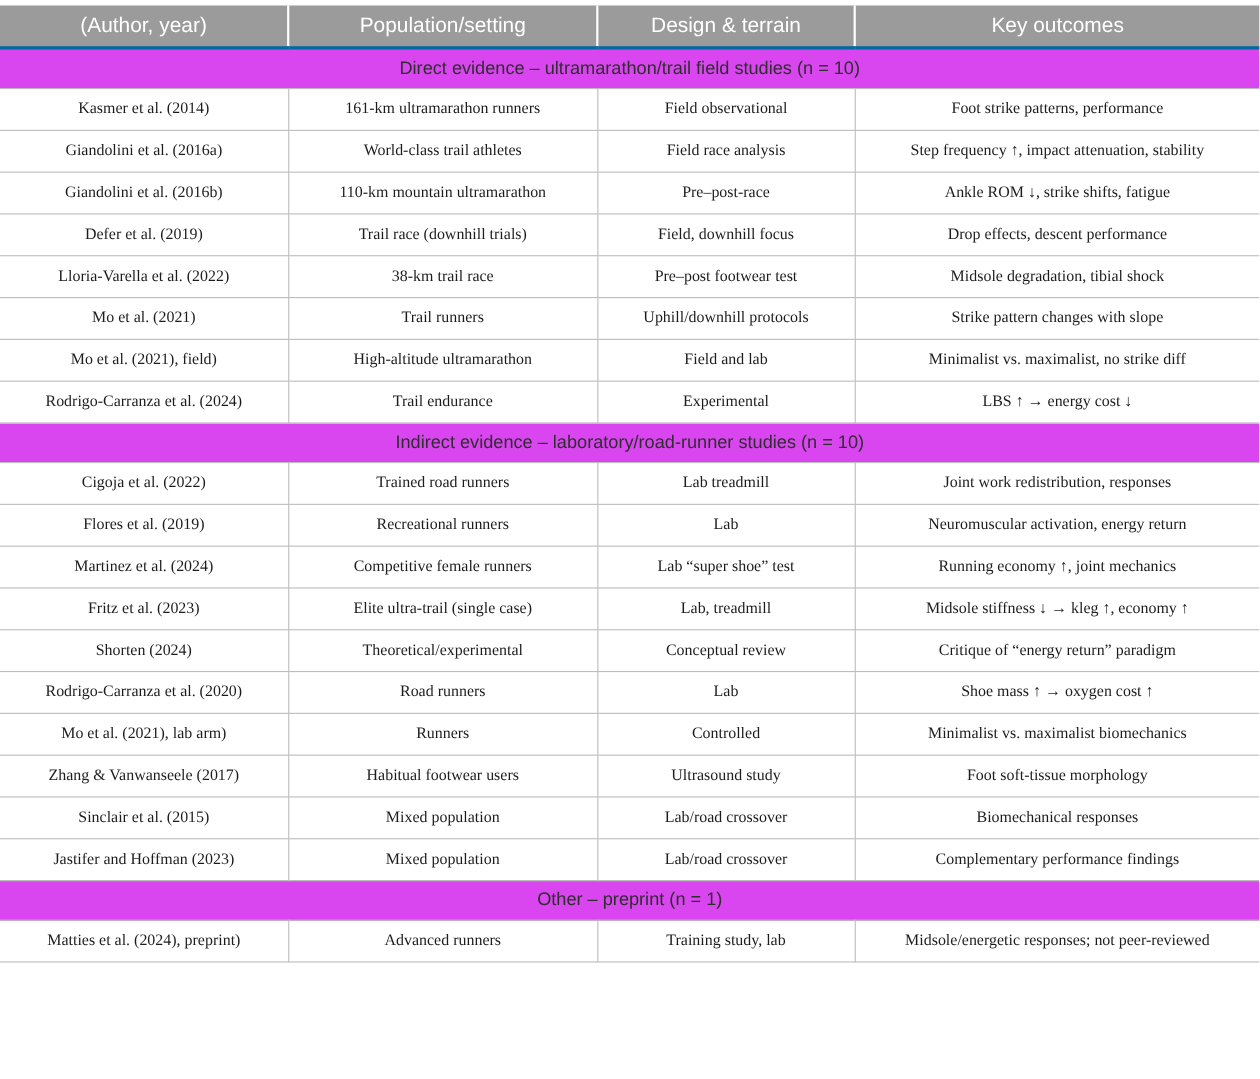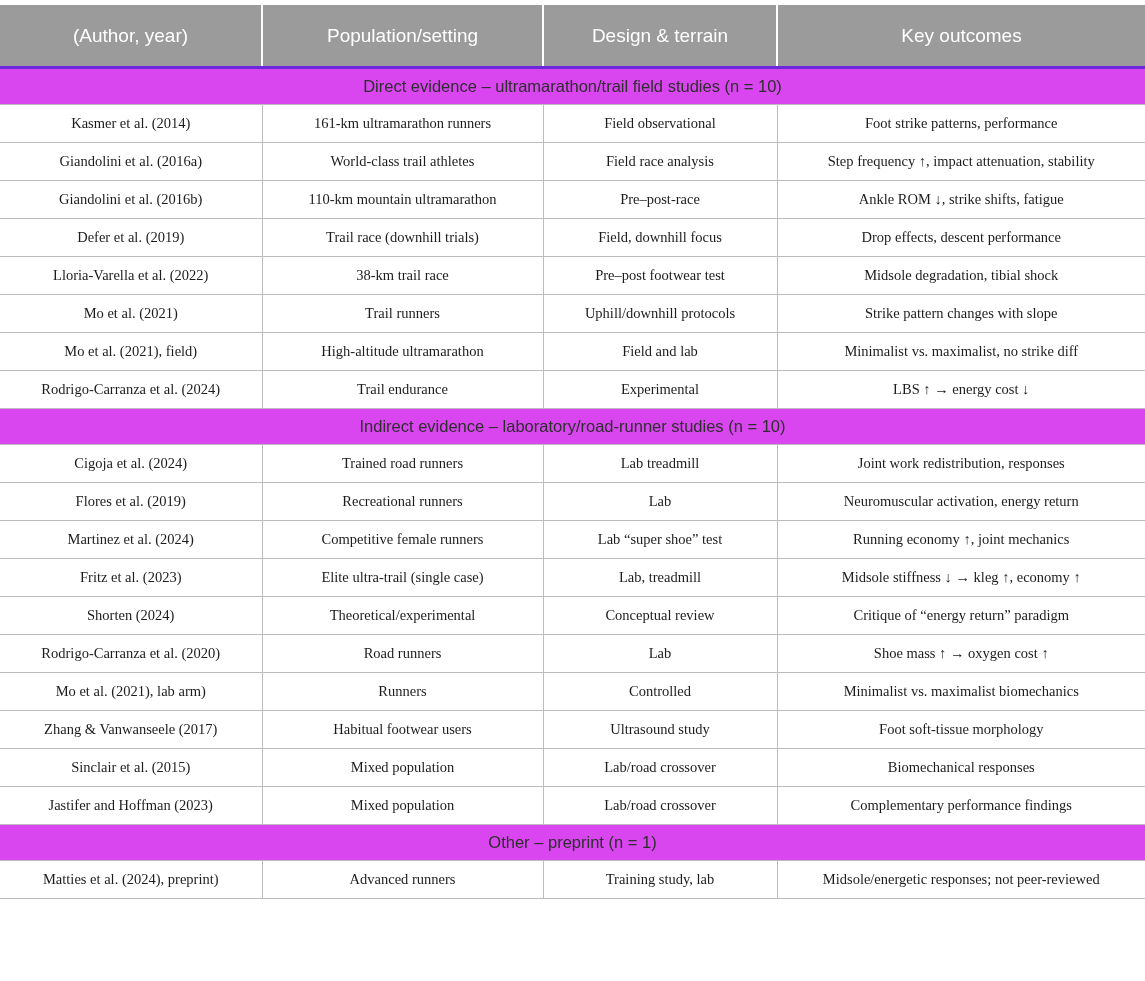--- a/index.html
+++ b/index.html
@@ -28,24 +28,24 @@
   thead th {
     background: #9b9b9b;
     color: #ffffff;
     font-family: "Liberation Sans", sans-serif;
     font-size: 19px;
     font-weight: 400;
     height: 37px;
     text-align: center;
     vertical-align: middle;
     border-left: 2px solid #ffffff;
-    border-bottom: 3px solid #6d28d9;
+    border-bottom: 3px solid #0369a1;
     border-top: none;
     border-right: none;
-    padding: 12px 4px;
+    padding: 0 4px;
   }
   thead th:first-child { border-left: none; }
 
   td.section-cell {
     background: #d946ef;
     color: #2e2e2e;
     font-family: "Liberation Sans", sans-serif;
     font-size: 16.5px;
     font-weight: 400;
     text-align: center;
@@ -145,21 +145,21 @@
         <tr class="data-row">
           <td class="data-cell">Rodrigo-Carranza et al. (2024)</td>
           <td class="data-cell">Trail endurance</td>
           <td class="data-cell">Experimental</td>
           <td class="data-cell">LBS ↑ → energy cost ↓</td>
         </tr>
         <tr>
           <td class="section-cell" colspan="4">Indirect evidence – laboratory/road-runner studies (n = 10)</td>
         </tr>
         <tr class="data-row">
-          <td class="data-cell">Cigoja et al. (2024)</td>
+          <td class="data-cell">Cigoja et al. (2022)</td>
           <td class="data-cell">Trained road runners</td>
           <td class="data-cell">Lab treadmill</td>
           <td class="data-cell">Joint work redistribution, responses</td>
         </tr>
         <tr class="data-row">
           <td class="data-cell">Flores et al. (2019)</td>
           <td class="data-cell">Recreational runners</td>
           <td class="data-cell">Lab</td>
           <td class="data-cell">Neuromuscular activation, energy return</td>
         </tr>

